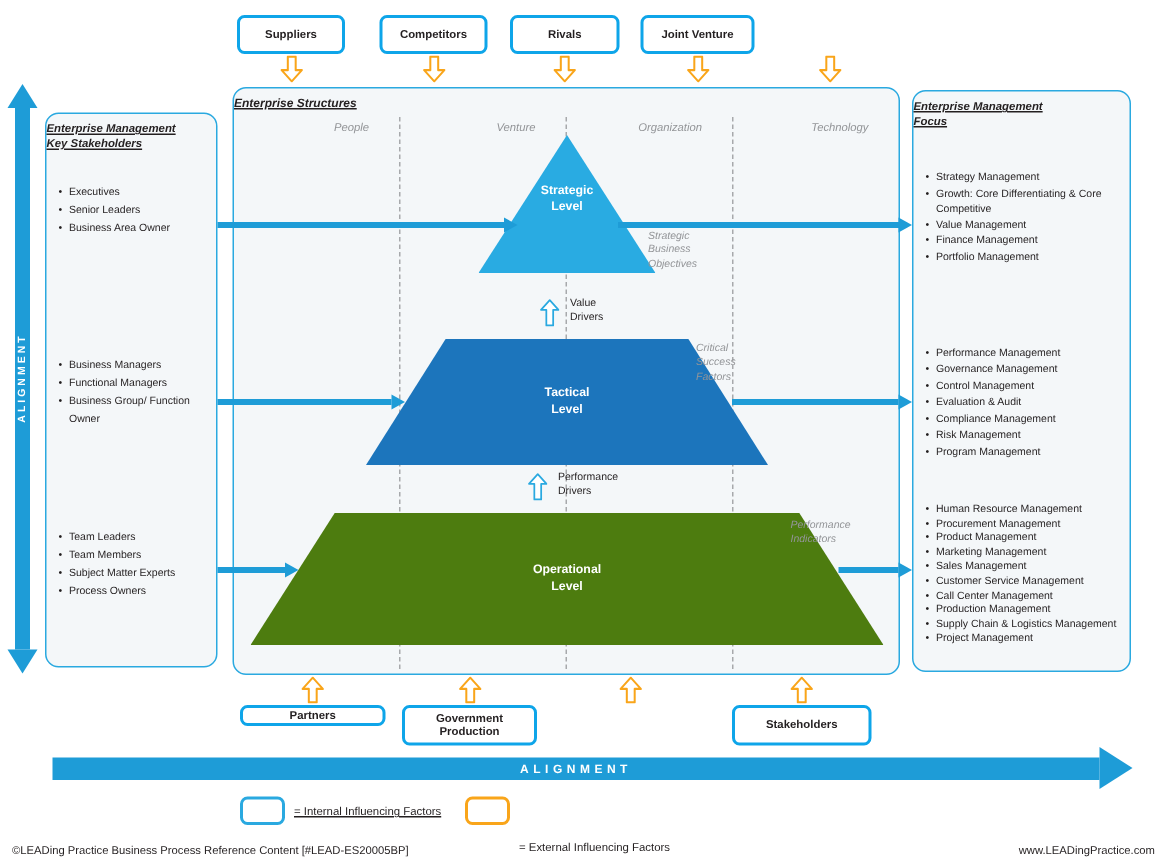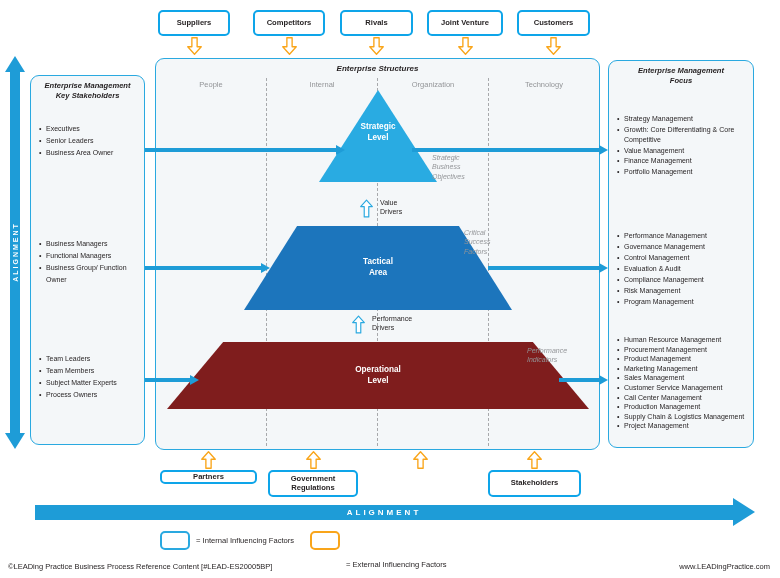--- a/index.html
+++ b/index.html
@@ -4,40 +4,40 @@
 <style>
   * { margin:0; padding:0; box-sizing:border-box; }
   body { background:#ffffff; }
   .canvas {
     position:relative; width:780px; height:578px; background:#ffffff;
     font-family:"Liberation Sans", sans-serif; color:#231F20; overflow:hidden;
   }
 
   
   .panel { position:absolute; background:#F4F7F9; border:1.5px solid #2AA9E0; border-radius:9px; }
-  .panel-title { font-weight:bold; font-style:italic; font-size:7.6px; line-height:1.3; text-align:center; padding-top:5px; white-space:pre-line; }
+  .panel-title { font-weight:bold; font-style:italic; font-size:7.6px; line-height:1.3; padding-top:5px; white-space:pre-line;text-decoration:underline; }
   .group { position:absolute; left:7px; right:3px; }
   .bullet { position:relative; padding-left:8px; font-size:7px; }
   .bullet::before { content:"•"; position:absolute; left:1px; }
   .lh12 .bullet { line-height:12px; }
   .lh105 .bullet { line-height:10.5px; }
   .lh11 .bullet { line-height:11px; }
   .lh96 .bullet { line-height:9.6px; }
 
   
   .factor-box {
     position:absolute; background:#fff; border:2px solid #0ea5e9; border-radius:5px;
     display:flex; align-items:center; justify-content:center; text-align:center;
     font-weight:bold; font-size:7.6px; line-height:1.15; padding:1px 2px;
   }
   .block-arrow { position:absolute; display:block; }
   .block-arrow.down { transform:scaleY(-1); }
 
   
-  .col-label { position:absolute; width:70px; text-align:center; font-size:7.5px; color:#939598; }
+  .col-label { position:absolute; width:70px; text-align:right; font-style:italic; font-size:7.5px; color:#939598; }
   .dash-v { position:absolute; width:0; border-left:1px dashed #A7A9AC; z-index:1; }
   .pyr { position:absolute; z-index:2; display:flex; align-items:center; justify-content:center; }
   .pyr-label { color:#fff; font-weight:bold; font-size:8.2px; line-height:1.3; text-align:center; white-space:pre-line; }
   .annot { position:absolute; z-index:2; font-style:italic; font-size:7px; line-height:1.35; color:#939598; white-space:pre-line; }
   .driver-label { position:absolute; z-index:3; font-size:7px; line-height:1.3; white-space:pre-line; }
 
   
   .hline { position:absolute; height:4px; background:#1E9CD7; z-index:3; }
   .hhead { position:absolute; width:0; height:0; border-top:5px solid transparent; border-bottom:5px solid transparent; border-left:9px solid #1E9CD7; z-index:3; }
 
@@ -59,21 +59,20 @@
 </style>
 </head>
 <body>
 
 <div class="canvas">
 
   <div class="factor-box" style="left:158px;top:10px;width:72px;height:26px;">Suppliers</div>
   <div class="factor-box" style="left:253px;top:10px;width:72px;height:26px;">Competitors</div>
   <div class="factor-box" style="left:340px;top:10px;width:73px;height:26px;">Rivals</div>
   <div class="factor-box" style="left:427px;top:10px;width:76px;height:26px;text-align:center;">Joint Venture</div>
-  <div class="factor-box" style="left:517px;top:10px;width:73px;height:26px;">Customers</div>
 
   <svg class="block-arrow down" style="left:186px;top:37px;" width="17" height="18" viewBox="0 0 20 24">
       <path d="M10 1 L19 11 H13.5 V23 H6.5 V11 H1 Z" fill="#fff" stroke="#F9A51A" stroke-width="1.8" stroke-linejoin="round"></path>
     </svg>
   <svg class="block-arrow down" style="left:281px;top:37px;" width="17" height="18" viewBox="0 0 20 24">
       <path d="M10 1 L19 11 H13.5 V23 H6.5 V11 H1 Z" fill="#fff" stroke="#F9A51A" stroke-width="1.8" stroke-linejoin="round"></path>
     </svg>
   <svg class="block-arrow down" style="left:368px;top:37px;" width="17" height="18" viewBox="0 0 20 24">
       <path d="M10 1 L19 11 H13.5 V23 H6.5 V11 H1 Z" fill="#fff" stroke="#F9A51A" stroke-width="1.8" stroke-linejoin="round"></path>
     </svg>
@@ -107,36 +106,36 @@
       <div class="bullet">Team Members</div>
       <div class="bullet">Subject Matter Experts</div>
       <div class="bullet">Process Owners</div>
     </div>
   </div>
 
   <div class="panel" style="left:155px;top:58px;width:445px;height:392px;">
     <div class="panel-title" style="font-size:8px;">Enterprise Structures</div>
   </div>
   <div class="col-label" style="left:176px;top:80px;">People</div>
-  <div class="col-label" style="left:287px;top:80px;">Internal</div>
+  <div class="col-label" style="left:287px;top:80px;">Venture</div>
   <div class="col-label" style="left:398px;top:80px;">Organization</div>
   <div class="col-label" style="left:509px;top:80px;">Technology</div>
   <div class="dash-v" style="left:266px;top:78px;height:368px;"></div>
   <div class="dash-v" style="left:377px;top:78px;height:368px;"></div>
   <div class="dash-v" style="left:488px;top:78px;height:368px;"></div>
 
   <div class="pyr" style="left:319px;top:90px;width:118px;height:92px;background:#29ABE2;clip-path:polygon(50% 0%,100% 100%,0% 100%);align-items:center;padding-bottom:7px;">
     <div class="pyr-label">Strategic
 Level</div>
   </div>
   <div class="pyr" style="left:244px;top:226px;width:268px;height:84px;background:#1C75BC;clip-path:polygon(19.8% 0%,80.2% 0%,100% 100%,0% 100%);">
     <div class="pyr-label">Tactical
-Area</div>
-  </div>
-  <div class="pyr" style="left:167px;top:342px;width:422px;height:67px;background:#7f1d1d;clip-path:polygon(13.3% 0%,86.7% 0%,100% 100%,0% 100%);">
+Level</div>
+  </div>
+  <div class="pyr" style="left:167px;top:342px;width:422px;height:88px;background:#4d7c0f;clip-path:polygon(13.3% 0%,86.7% 0%,100% 100%,0% 100%);">
     <div class="pyr-label">Operational
 Level</div>
   </div>
 
   <div class="annot" style="left:432px;top:153px;">Strategic
 Business
 Objectives</div>
   <div class="annot" style="left:464px;top:228px;">Critical
 Success
 Factors</div>
@@ -209,29 +208,29 @@
       <path d="M10 1 L19 11 H13.5 V23 H6.5 V11 H1 Z" fill="#fff" stroke="#F9A51A" stroke-width="1.8" stroke-linejoin="round"></path>
     </svg>
   <svg class="block-arrow" style="left:412px;top:451px;" width="17" height="18" viewBox="0 0 20 24">
       <path d="M10 1 L19 11 H13.5 V23 H6.5 V11 H1 Z" fill="#fff" stroke="#F9A51A" stroke-width="1.8" stroke-linejoin="round"></path>
     </svg>
   <svg class="block-arrow" style="left:526px;top:451px;" width="17" height="18" viewBox="0 0 20 24">
       <path d="M10 1 L19 11 H13.5 V23 H6.5 V11 H1 Z" fill="#fff" stroke="#F9A51A" stroke-width="1.8" stroke-linejoin="round"></path>
     </svg>
 
   <div class="factor-box" style="left:160px;top:470px;width:97px;height:14px;">Partners</div>
-  <div class="factor-box" style="left:268px;top:470px;width:90px;height:27px;">Government Regulations</div>
+  <div class="factor-box" style="left:268px;top:470px;width:90px;height:27px;">Government Production</div>
   <div class="factor-box" style="left:488px;top:470px;width:93px;height:27px;">Stakeholders</div>
 
   <div class="balign-body">
     <span class="balign-text">ALIGNMENT</span>
   </div>
   <div class="balign-head"></div>
 
   <div class="legend-box" style="left:160px;top:531px;border:2px solid #2AA9E0;"></div>
-  <div class="legend-text" style="left:196px;top:536px;">= Internal Influencing Factors</div>
+  <div class="legend-text" style="left:196px;top:536px;text-decoration:underline;">= Internal Influencing Factors</div>
   <div class="legend-box" style="left:310px;top:531px;border:2px solid #F9A51A;"></div>
   <div class="legend-text" style="left:346px;top:560px;">= External Influencing Factors</div>
 
   <div class="footer-text" style="left:8px;top:562px;">©LEADing Practice Business Process Reference Content [#LEAD-ES20005BP]</div>
   <div class="footer-text" style="right:10px;top:562px;">www.LEADingPractice.com</div>
 
 </div>
 
 </body></html>

